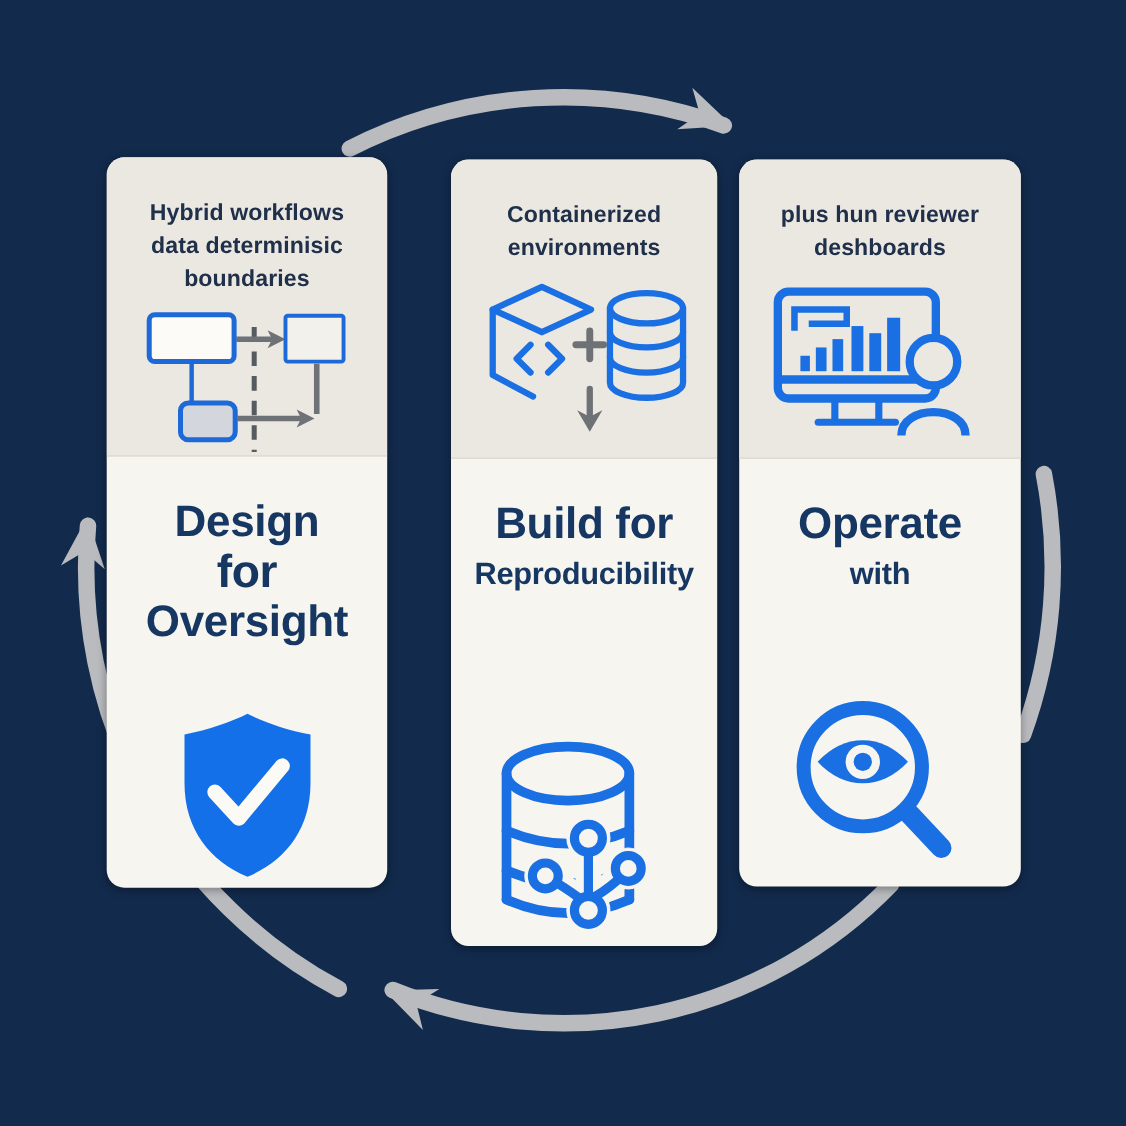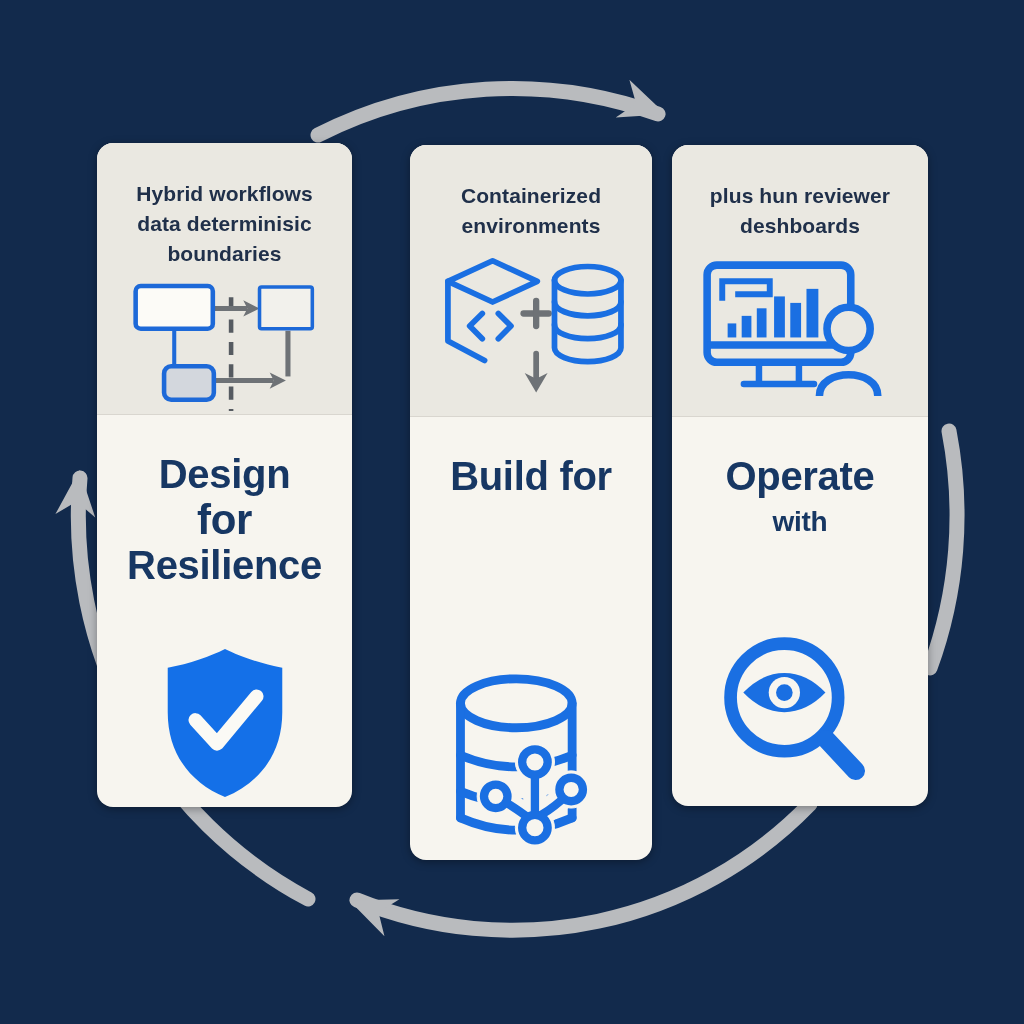--- a/index.html
+++ b/index.html
@@ -79,21 +79,21 @@
         </g>
         <rect x="12" y="5" width="76" height="42" rx="5" fill="#fcfbf7" stroke="#1d69d8" stroke-width="4.5"></rect>
         <rect x="40" y="84" width="49" height="33" rx="7" fill="#d3d7dd" stroke="#1d69d8" stroke-width="4.5"></rect>
         <rect x="134" y="6" width="52" height="41" rx="2" fill="#f2f1ec" stroke="#1d69d8" stroke-width="3.5"></rect>
       </svg>
     </div>
     <div class="card-body">
       <div class="title">
         <div class="t-big">Design</div>
         <div class="t-small">for</div>
-        <div class="t-big">Resilience</div>
+        <div class="t-big">Oversight</div>
       </div>
       <svg class="big-icon1" width="158" height="168" viewBox="0 0 160 170">
         <path d="M80,10 C66,17 44,25 22,29 L22,74 C22,117 46,146 80,160
                  C114,146 138,117 138,74 L138,29 C116,25 94,17 80,10 Z" fill="#1470e8"></path>
         <polyline points="50,82 72,106 112,58" fill="none" stroke="#fbfaf5" stroke-width="14" stroke-linecap="round" stroke-linejoin="round"></polyline>
       </svg>
     </div>
   </div>
 
   <div class="card card2">
@@ -121,20 +121,21 @@
         </g>
         <g stroke="#6e7276" stroke-width="5" fill="#6e7276" stroke-linecap="round">
           <line x1="97" y1="93" x2="97" y2="116"></line>
           <path d="M97,127 L87,110 L97,115 L107,110 Z" stroke="none"></path>
         </g>
       </svg>
     </div>
     <div class="card-body">
       <div class="title">
         <div class="t-big">Build for</div>
+        <div class="t-med">Reproducibility</div>
       </div>
       <svg class="big-icon2" width="196" height="191" viewBox="0 0 200 195">
         <g stroke="#1a6fe2" stroke-width="9" fill="none" stroke-linecap="round">
           <ellipse cx="85" cy="35" rx="57" ry="25"></ellipse>
           <line x1="28" y1="35" x2="28" y2="152"></line>
           <line x1="142" y1="35" x2="142" y2="152"></line>
           <path d="M28,88 Q85,112 142,88"></path>
           <path d="M28,125 Q85,149 142,125"></path>
           <path d="M28,152 Q85,177 142,152"></path>
         </g>

